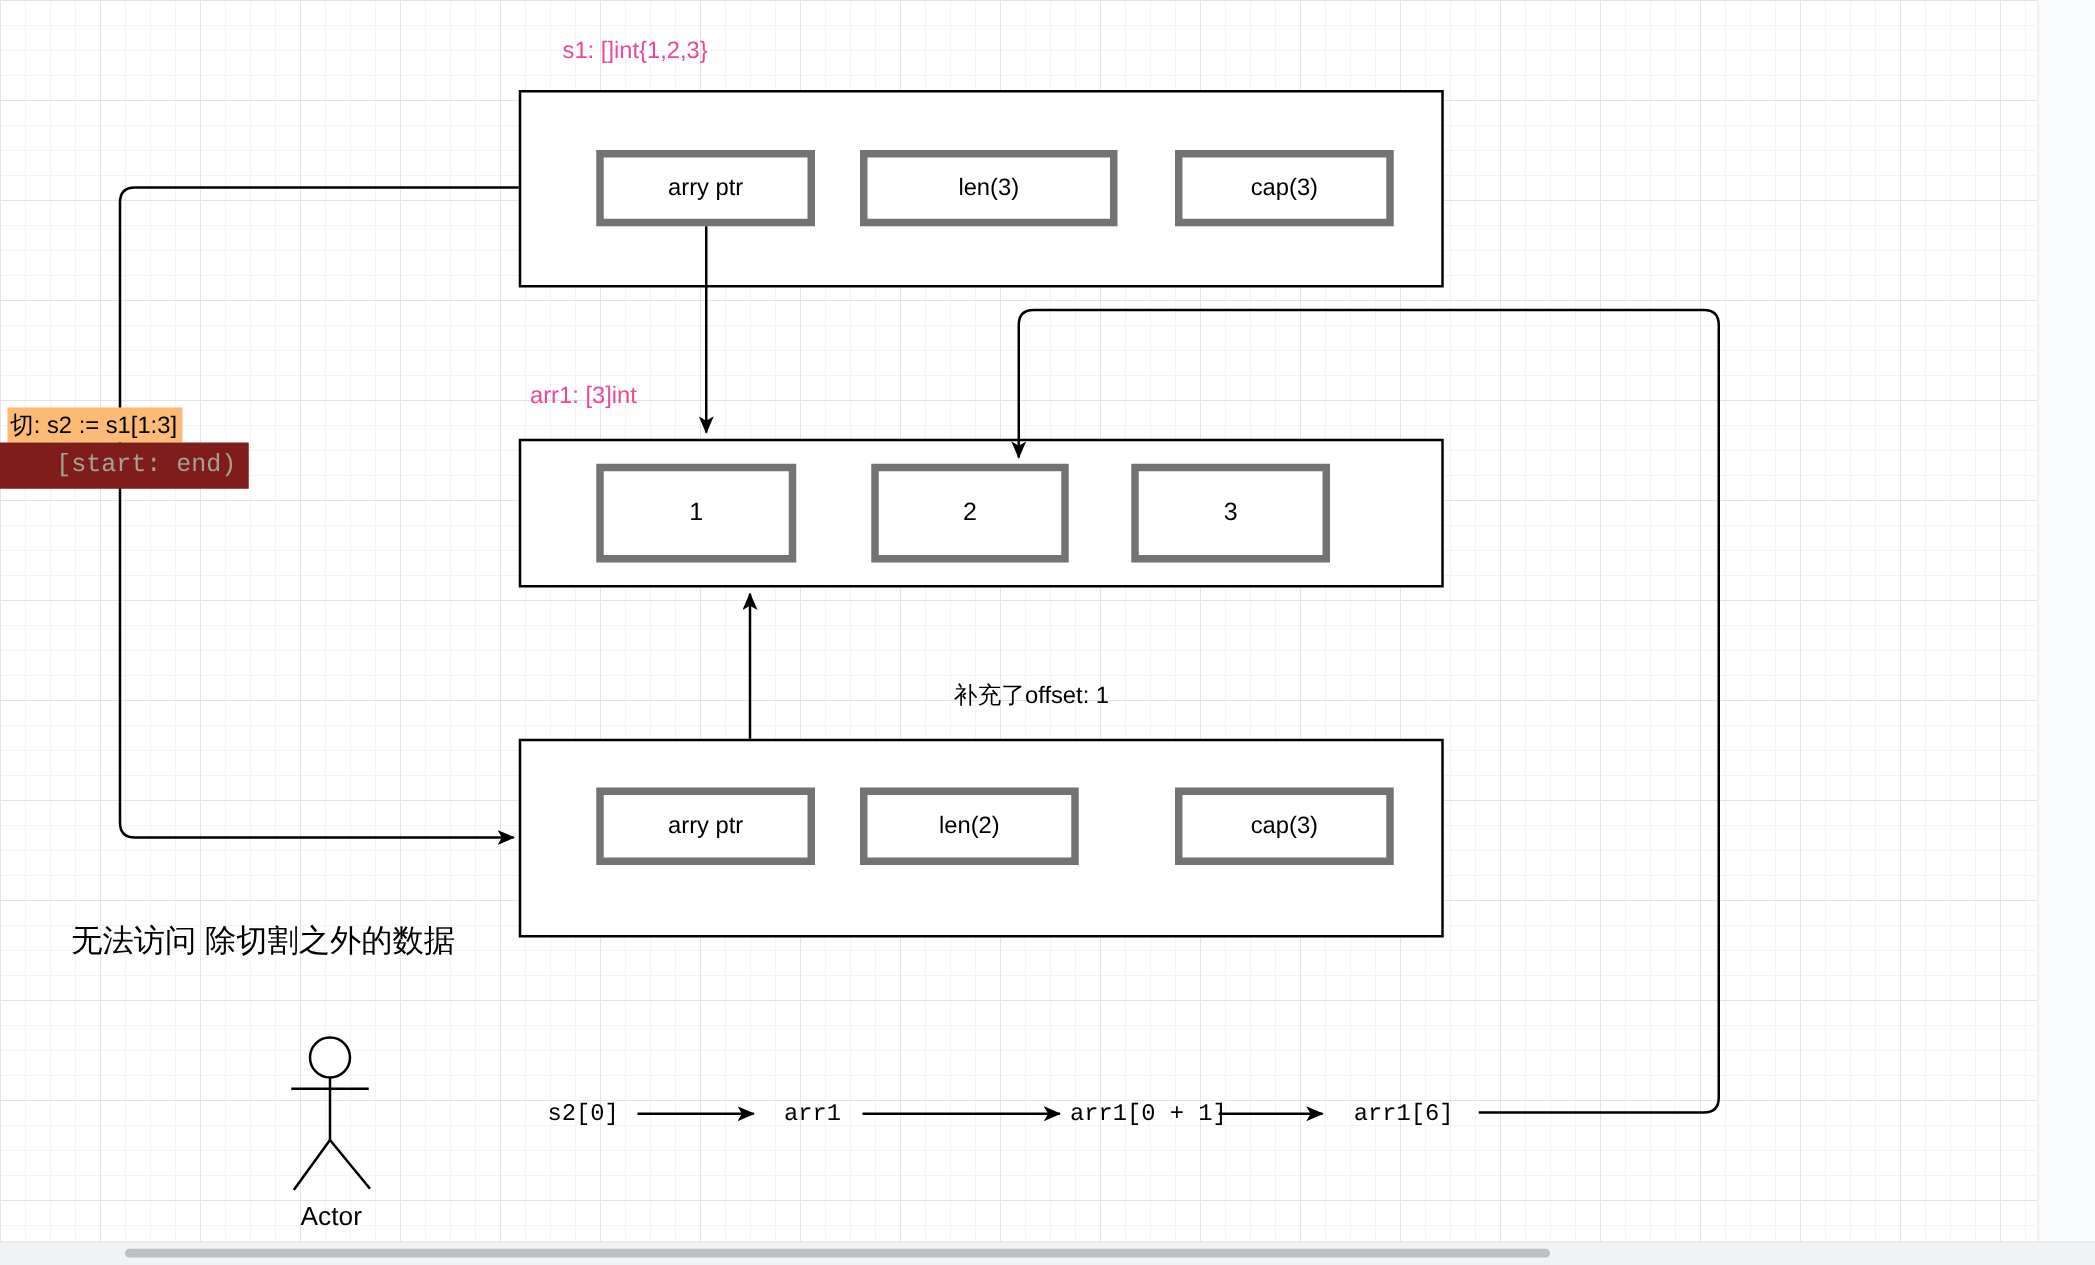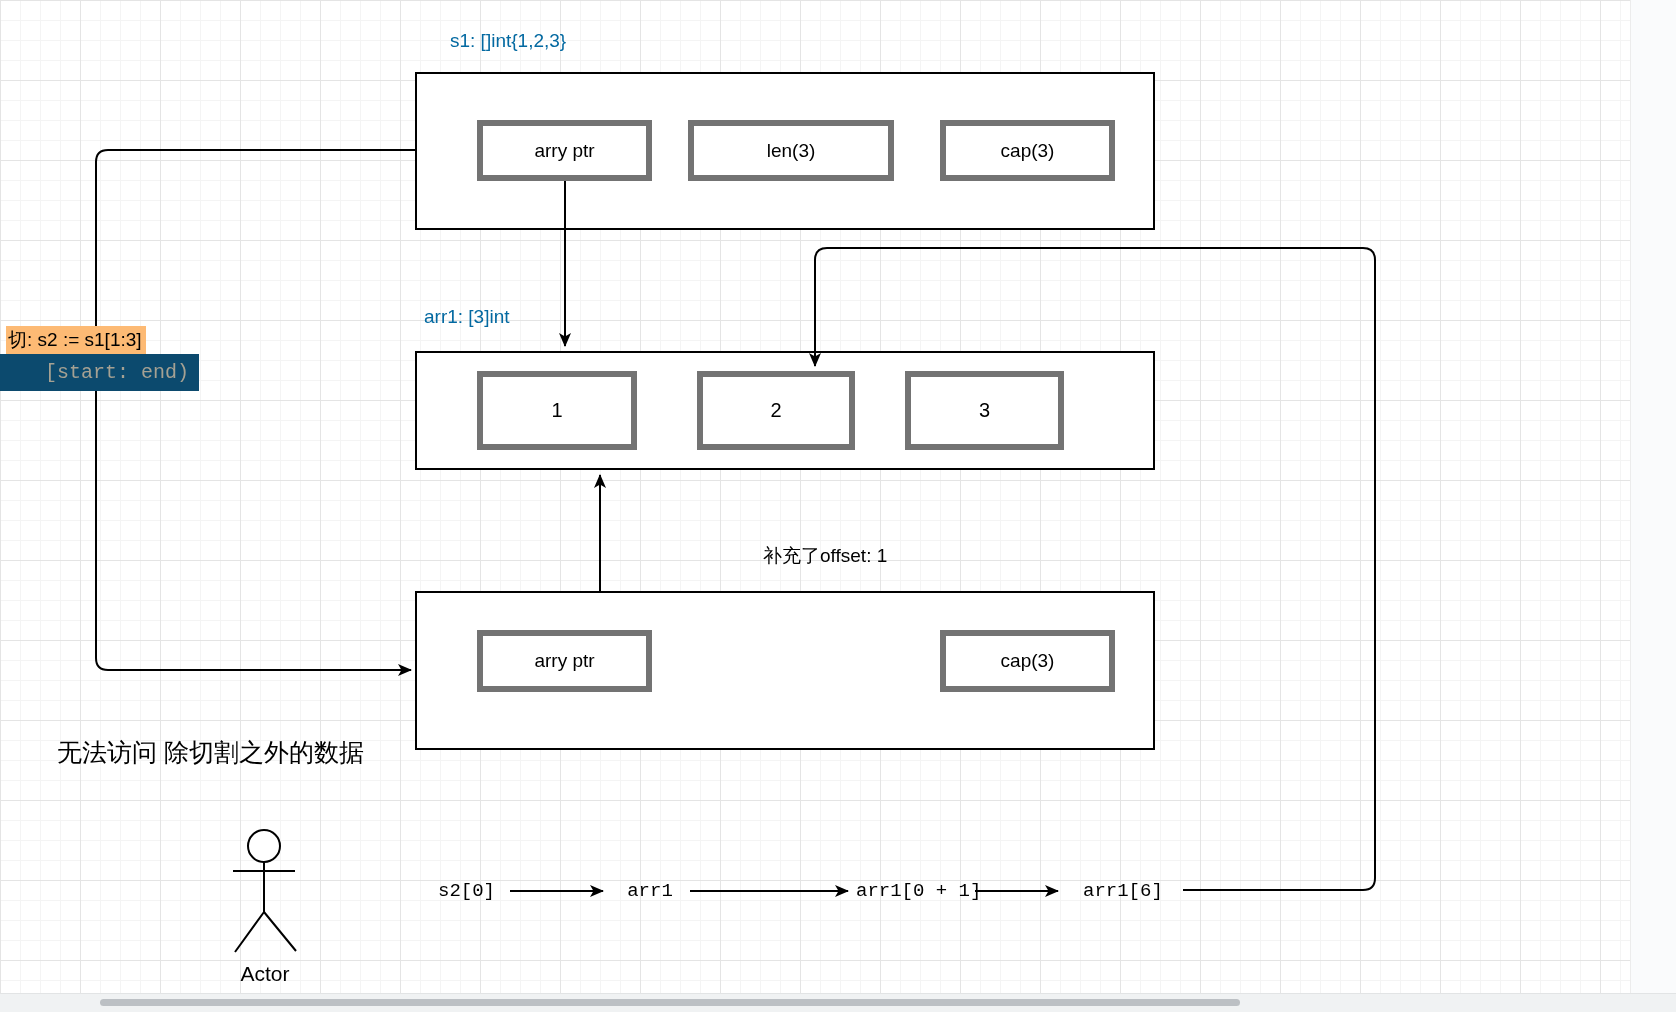--- a/index.html
+++ b/index.html
@@ -12,21 +12,21 @@
     background-image:
       linear-gradient(#e4e4e4 1px, transparent 1px),
       linear-gradient(90deg,#e4e4e4 1px, transparent 1px),
       linear-gradient(#f4f4f4 1px, transparent 1px),
       linear-gradient(90deg,#f4f4f4 1px, transparent 1px);
     background-size:80px 80px,80px 80px,20px 20px,20px 20px;
   }
   .shape{position:absolute;background:#ffffff;border:2px solid #000;box-sizing:border-box;}
   .cell{position:absolute;background:#ffffff;border:6px solid #737373;box-sizing:border-box;
         display:flex;align-items:center;justify-content:center;font-size:19px;color:#000;}
-  .lbl{position:absolute;font-size:19px;color:#0369a1;white-space:nowrap;text-align:center;}
+  .lbl{position:absolute;font-size:19px;color:#ec4899;white-space:nowrap;text-align:center;}
   #svgLayer{position:absolute;left:0;top:0;z-index:5;pointer-events:none;}
   #svgLayer path,#svgLayer line,#svgLayer circle{pointer-events:stroke;}
   .note-slice{position:absolute;left:6px;top:326px;z-index:9;background:#fdba74;
               padding:1px 4px 1px 2px;font-size:19px;white-space:nowrap;}
   .badge{position:absolute;left:0;top:354px;z-index:9;height:37px;line-height:37px;
          padding:0 10px 0 13px;font-family:"Liberation Mono","DejaVu Sans Mono",monospace;
          font-size:20px;letter-spacing:0px;white-space:nowrap;}
   .no-access{position:absolute;left:57px;top:736px;font-size:25px;white-space:nowrap;z-index:8;}
   .offset-note{position:absolute;left:763px;top:543px;font-size:19px;white-space:nowrap;z-index:8;}
   .flow-item{position:absolute;top:879px;height:24px;line-height:24px;font-size:19px;
@@ -55,20 +55,21 @@
 
   <div class="lbl" style="left:424px;top:306px;z-index:8;">arr1: [3]int</div>
   <div class="shape" style="left:415px;top:351px;width:740px;height:119px;z-index:2;"></div>
   <div class="cell" style="left:477px;top:371px;width:160px;height:79px;z-index:3;font-size:20px;">1</div>
   <div class="cell" style="left:697px;top:371px;width:158px;height:79px;z-index:3;font-size:20px;">2</div>
   <div class="cell" style="left:905px;top:371px;width:159px;height:79px;z-index:3;font-size:20px;">3</div>
 
   <div class="offset-note">补充了offset: 1</div>
   <div class="shape" style="left:415px;top:591px;width:740px;height:159px;z-index:2;"></div>
   <div class="cell" style="left:477px;top:630px;width:175px;height:62px;z-index:3;">arry ptr</div>
+  <div class="cell" style="left:688px;top:630px;width:175px;height:62px;z-index:3;">len(2)</div>
   <div class="cell" style="left:940px;top:630px;width:175px;height:62px;z-index:3;">cap(3)</div>
 
   <svg id="svgLayer" width="1676" height="1012" viewBox="0 0 1676 1012">
     <defs>
       <marker id="ah" viewBox="0 0 14 12" markerWidth="14" markerHeight="12" refX="13" refY="6" orient="auto" markerUnits="userSpaceOnUse">
         <path d="M0,0 L14,6 L0,12 L3.5,6 Z" fill="#000"></path>
       </marker>
     </defs>
 
     <path d="M565,181 V346" fill="none" stroke="#000" stroke-width="2" marker-end="url(#ah)"></path>
@@ -85,21 +86,21 @@
 
     <g stroke="#000" stroke-width="2" fill="none">
       <circle cx="264" cy="846" r="16" fill="#fff"></circle>
       <path d="M264,862 V912"></path>
       <path d="M233,871 H295"></path>
       <path d="M264,912 L235,952 M264,912 L296,951"></path>
     </g>
   </svg>
 
   <div class="note-slice">切:  s2 := s1[1:3]</div>
-  <div class="badge" style="background: #0c4a6e; color: rgb(165, 161, 147); padding-left: 45px;">[start: end)</div>
+  <div class="badge" style="background: #7f1d1d; color: rgb(165, 161, 147); padding-left: 45px;">[start: end)</div>
 
   <div class="no-access">无法访问 除切割之外的数据</div>
 
   <div class="flow-item" style="left:438px;width:56px;">s2[0]</div>
   <div class="flow-item" style="left:626px;width:48px;">arr1</div>
   <div class="flow-item" style="left:856px;width:114px;">arr1[0 + 1]</div>
   <div class="flow-item" style="left:1083px;width:74px;">arr1[6]</div>
 
   <div class="actor-label">Actor</div>
 

